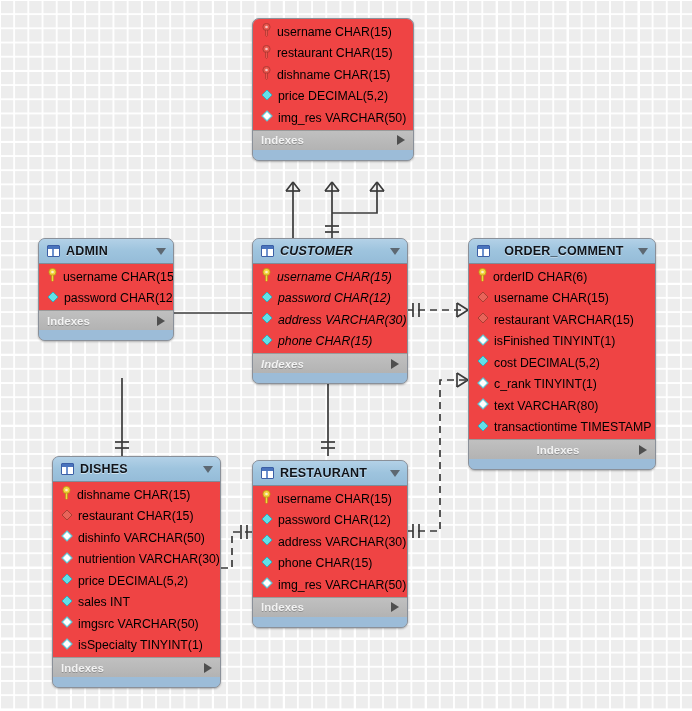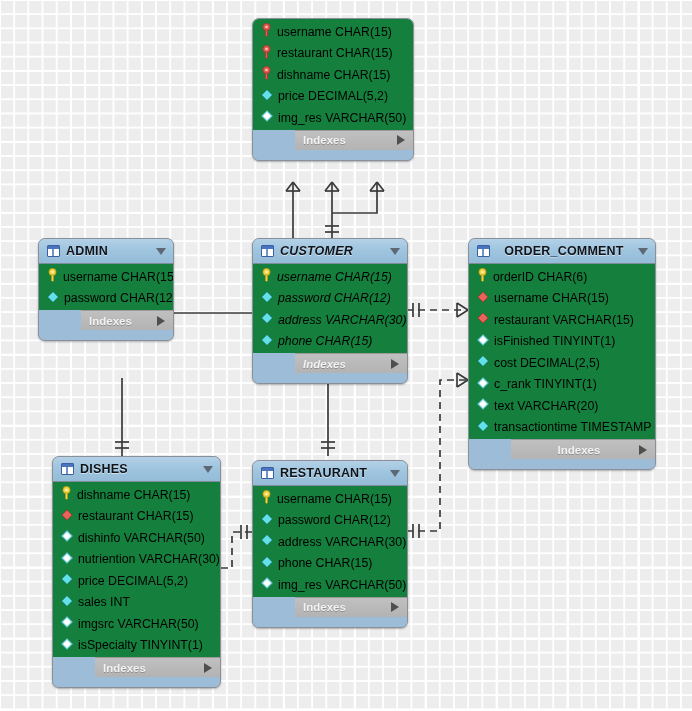--- a/index.html
+++ b/index.html
@@ -62,37 +62,36 @@
     font-size:12.5px;font-weight:bold;color:#10141a;
     letter-spacing:.2px;white-space:nowrap;
     text-shadow:0 1px 0 rgba(255,255,255,.55);
   }
   .hd-caret{
     flex:0 0 auto;width:0;height:0;
     border-left:5.5px solid transparent;border-right:5.5px solid transparent;
     border-top:7px solid #5d6872;
     margin-left:6px;
   }
-  .cols{background:#15803d;padding:2px 0 1px 0;}
+  .cols{background:#ef4444;padding:2px 0 1px 0;}
   .col{
     display:flex;align-items:center;
     height:21.5px;
     padding-left:8px;
     font-size:12.3px;color:#000;
     white-space:nowrap;
   }
   .ic{flex:0 0 auto;margin-right:5px;display:block;}
   .ctext{line-height:1;}
   .idx{
     height:20px;display:flex;align-items:center;
     padding:0 8px;
     background:linear-gradient(to bottom,#c0c0c0 0%,#b3b3b3 100%);
     border-top:1px solid #9a9a9a;
     box-sizing:border-box;
-    margin-left:42px;
   }
   .idx-lbl{
     flex:1 1 auto;font-size:11.5px;font-weight:bold;color:#f2f2f2;
     text-shadow:0 1px 0 rgba(0,0,0,.22);
   }
   .idx-caret{
     width:0;height:0;
     border-top:5.5px solid transparent;border-bottom:5.5px solid transparent;
     border-left:8px solid #4f4f4f;
   }
@@ -314,33 +313,33 @@
     <div class="col">
       <span class="ic"><svg width="12" height="12" viewBox="0 0 12 12">
             <path d="M6,1 L11,6 L6,11 L1,6 Z" fill="#ffffff" stroke="#63c7d4" stroke-width="1.2"></path>
           </svg></span>
       <span class="ctext">isFinished TINYINT(1)</span>
     </div>
     <div class="col">
       <span class="ic"><svg width="12" height="12" viewBox="0 0 12 12">
             <path d="M6,1 L11,6 L6,11 L1,6 Z" fill="#63e0e8" stroke="#3aa7b5" stroke-width="1"></path>
           </svg></span>
-      <span class="ctext">cost DECIMAL(2,5)</span>
+      <span class="ctext">cost DECIMAL(5,2)</span>
     </div>
     <div class="col">
       <span class="ic"><svg width="12" height="12" viewBox="0 0 12 12">
             <path d="M6,1 L11,6 L6,11 L1,6 Z" fill="#ffffff" stroke="#63c7d4" stroke-width="1.2"></path>
           </svg></span>
       <span class="ctext">c_rank TINYINT(1)</span>
     </div>
     <div class="col">
       <span class="ic"><svg width="12" height="12" viewBox="0 0 12 12">
             <path d="M6,1 L11,6 L6,11 L1,6 Z" fill="#ffffff" stroke="#63c7d4" stroke-width="1.2"></path>
           </svg></span>
-      <span class="ctext">text VARCHAR(20)</span>
+      <span class="ctext">text VARCHAR(80)</span>
     </div>
     <div class="col">
       <span class="ic"><svg width="12" height="12" viewBox="0 0 12 12">
             <path d="M6,1 L11,6 L6,11 L1,6 Z" fill="#63e0e8" stroke="#3aa7b5" stroke-width="1"></path>
           </svg></span>
       <span class="ctext">transactiontime TIMESTAMP</span>
     </div>
   </div>
   <div class="idx">
     <span class="idx-lbl">Indexes</span>

